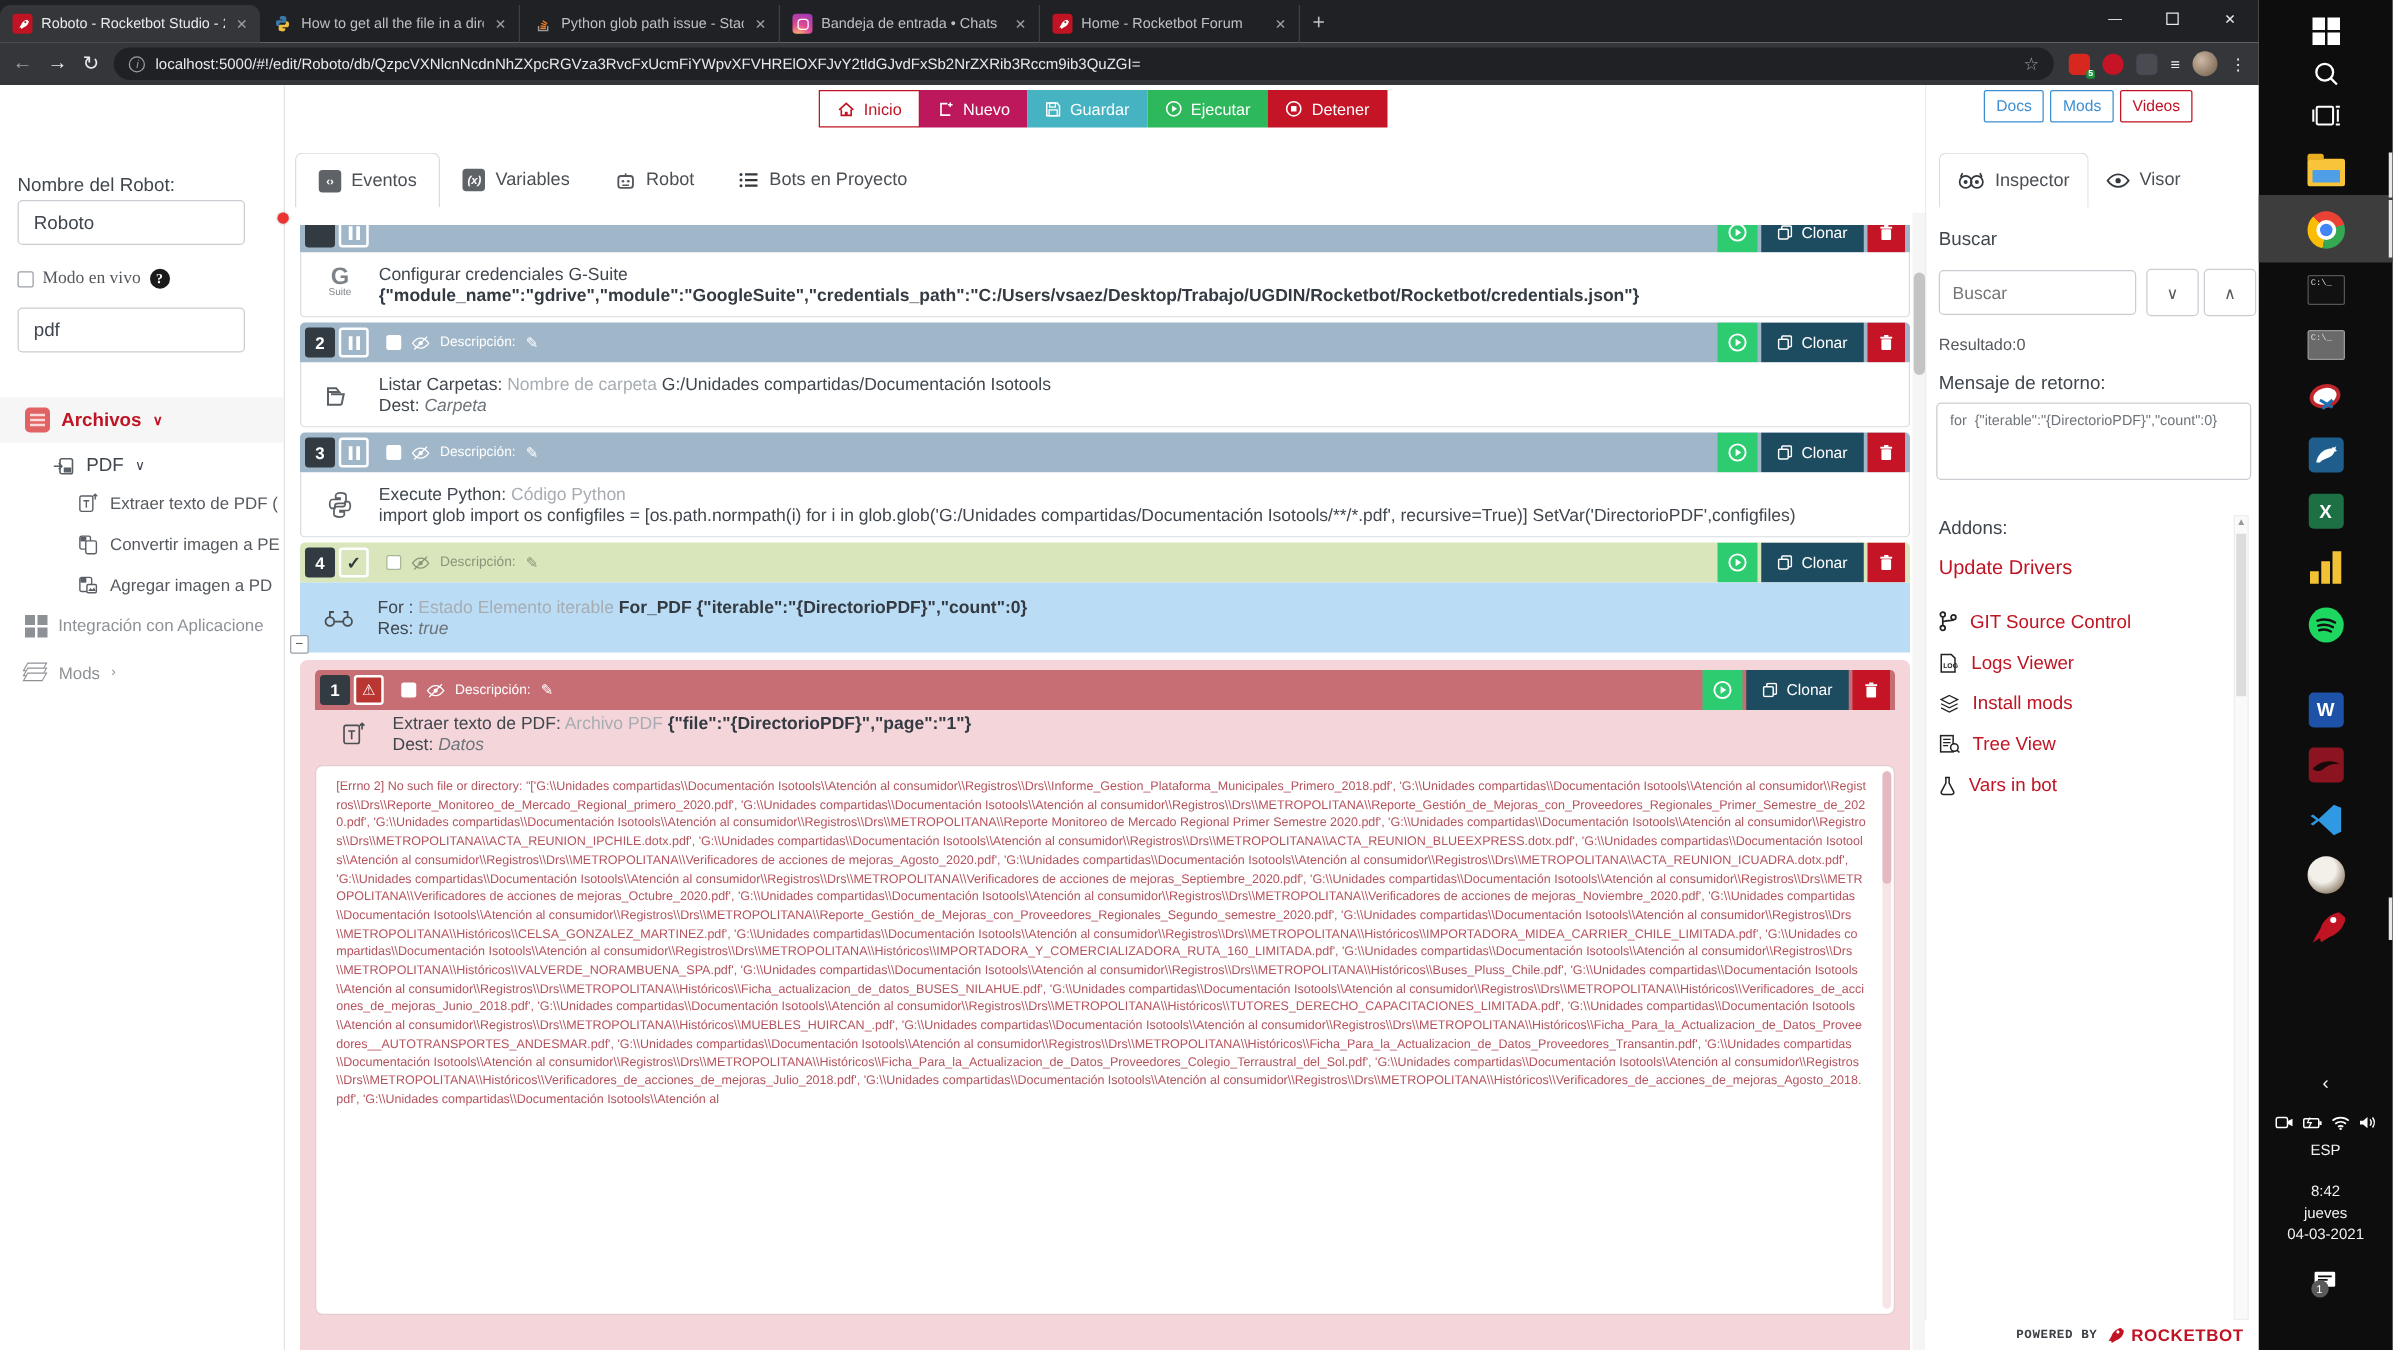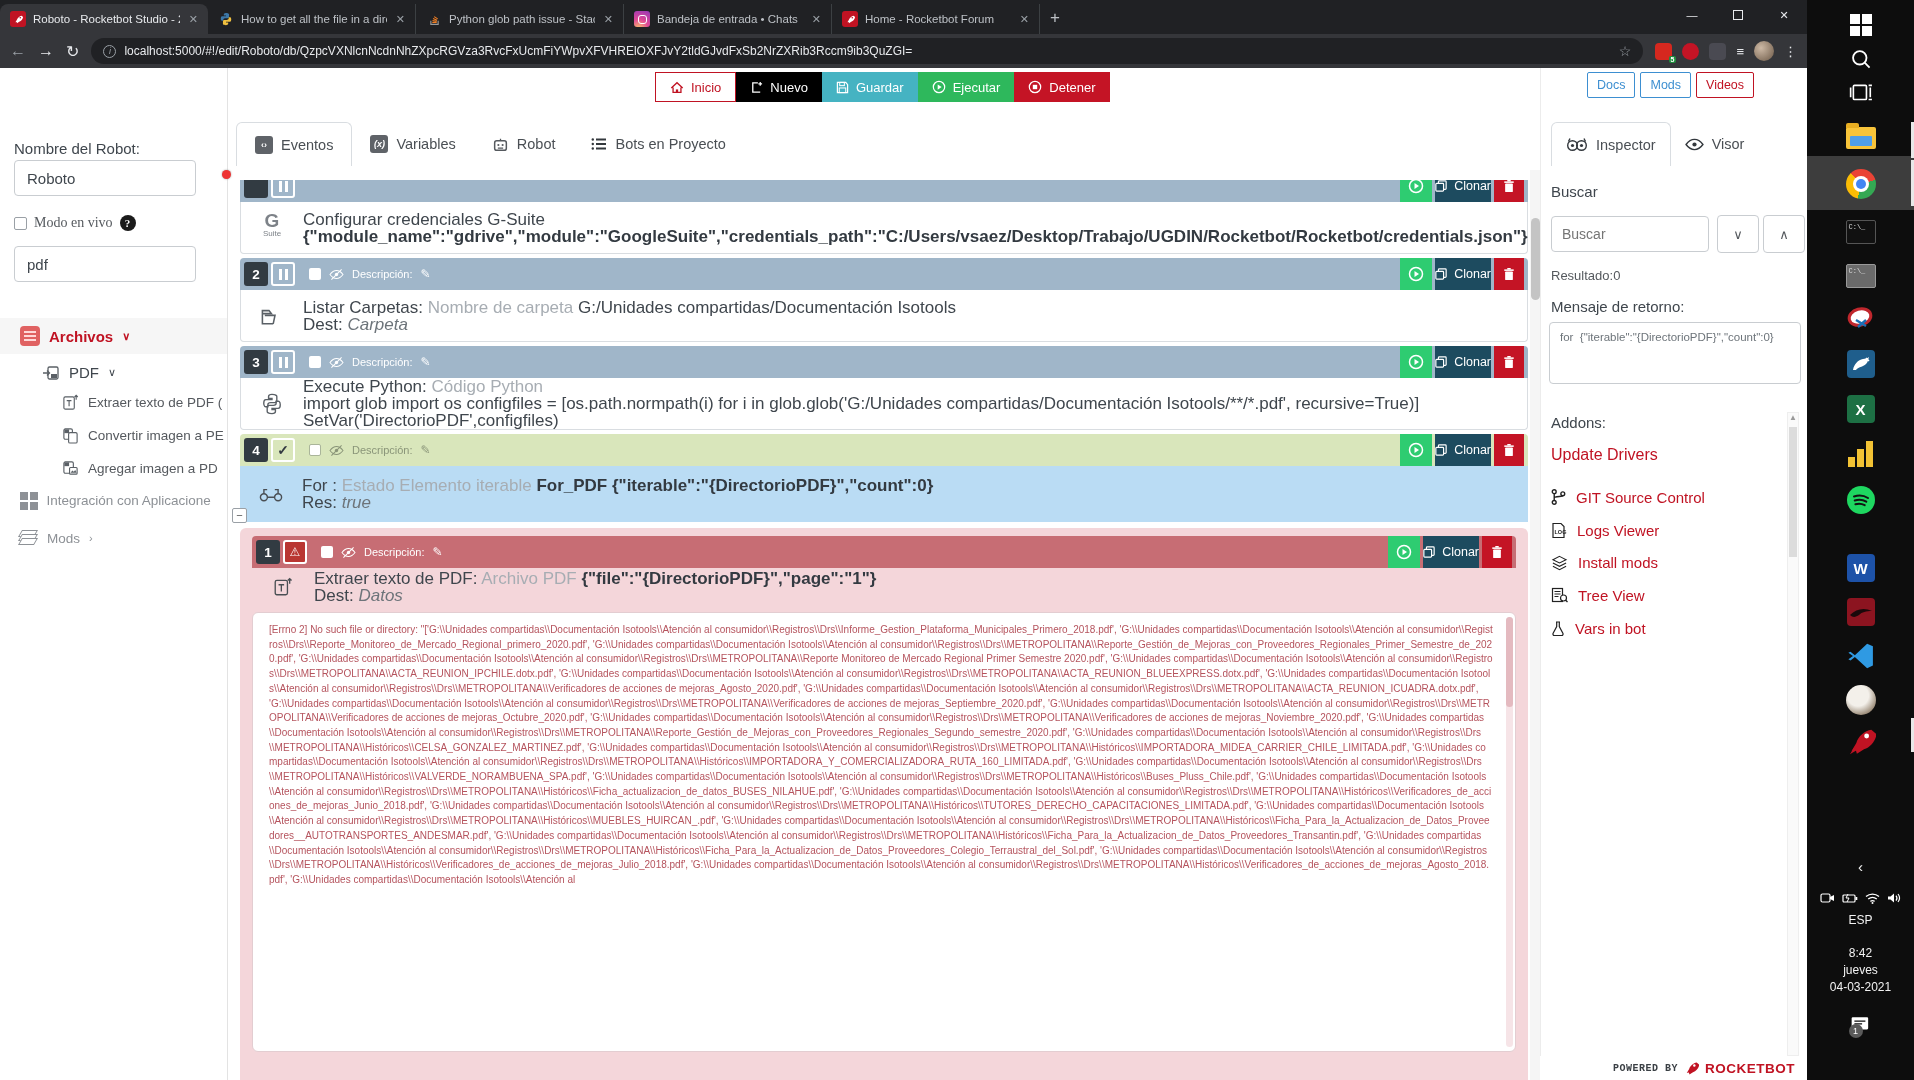--- a/index.html
+++ b/index.html
@@ -73,21 +73,21 @@
   .winlogo-gray { display:grid; grid-template-columns:8px 8px; grid-template-rows:8px 8px; gap:1.5px; }
   .winlogo-gray i { background:#8d9196; }
   .layers-ic { width:18px; height:16px; position:relative; }
   .layers-ic i { position:absolute; left:0; width:16px; height:7px; border:1.2px solid #8d9196; transform:skewX(-30deg); background:#fff; }
 
   
   .main { position:absolute; left:228px; top:68px; width:1312px; height:1012px; background:#fff; }
   .toolbtns { position:absolute; left:427px; top:4px; display:flex; height:30px; }
   .tbtn { display:flex; align-items:center; gap:7px; padding:0 14px; font-size:13px; color:#fff; }
   .tbtn.inicio { background:#fff; border:1px solid #c01323; color:#c01323; }
-  .tbtn.nuevo { background:#000000; }
+  .tbtn.nuevo { background:#be185d; }
   .tbtn.guardar { background:#45b3c2; }
   .tbtn.ejecutar { background:#2eb85c; }
   .tbtn.detener { background:#c41425; }
 
   .maintabs { position:absolute; left:8px; top:54px; display:flex; height:44px; align-items:stretch; }
   .mtab { display:flex; align-items:center; gap:8px; padding:0 18px; font-size:14.5px; color:#4a4f54; }
   .mtab.active { border:1px solid #d9dde1; border-bottom:none; border-radius:6px 6px 0 0; background:#fff; }
   .code-sq { width:18px; height:18px; background:#5f6368; border-radius:3px; color:#fff; font-size:9px; display:flex; align-items:center; justify-content:center; font-weight:bold; }
 
   
@@ -101,25 +101,25 @@
   .pause-bars { display:flex; gap:3px; }
   .pause-bars i { width:3px; height:11px; background:#fff; }
   .statebox.warn { background:#b93632; color:#fff; font-size:12px; }
   .statebox.check { color:#333a41; font-size:14px; font-weight:bold; }
   .head-cb { width:12px; height:12px; background:#fff; border-radius:2px; margin-left:6px; }
   .desc-lbl { color:#fff; font-size:11px; }
   .blk-head.green .desc-lbl, .blk-head.green .pencil { color:#8a9579; }
   .pencil { color:#fff; font-size:12px; }
   .head-right { margin-left:auto; display:flex; gap:3px; align-items:center; }
   .playbtn { width:32px; height:32px; background:#2ecc71; display:flex; align-items:center; justify-content:center; }
-  .clonebtn { height:32px; background:#1d4b5f; color:#fff; font-size:12.5px; display:flex; align-items:center; gap:7px; padding:0 0; }
+  .clonebtn { height:32px; background:#1d4b5f; color:#fff; font-size:12.5px; display:flex; align-items:center; gap:7px; padding:0 13px; }
   .trashbtn { width:30px; height:32px; background:#c41425; display:flex; align-items:center; justify-content:center; }
   .blk-body { position:absolute; left:12px; width:1288px; background:#fff; border:1px solid #d9dde1; border-top:none; border-radius:0 0 4px 4px; display:flex; align-items:center; gap:14px; padding:4px 14px; }
   .blk-ic { flex:0 0 34px; display:flex; align-items:center; justify-content:center; color:#5a6066; }
-  .bl-lines { font-size:17px; color:#3f464d; line-height:17px; }
+  .bl-lines { font-size:14px; color:#3f464d; line-height:17px; }
   .hint { color:#a7adb3; }
   .em { font-style:italic; color:#6d747a; }
   .bold { font-weight:bold; color:#333a41; }
   .gsuite-ic { text-align:center; color:#7d8288; line-height:10px; }
   .gsuite-ic b { font-size:19px; font-weight:bold; display:block; }
   .gsuite-ic span { font-size:8px; }
   .forbody { position:absolute; left:12px; width:1288px; background:#badcf4; display:flex; align-items:center; gap:14px; padding:4px 14px; }
   .minusbox { position:absolute; left:4px; width:15px; height:15px; background:#fff; border:1px solid #9aa0a6; border-radius:2px; color:#555; font-size:11px; display:flex; align-items:center; justify-content:center; line-height:1; }
   .pink-wrap { position:absolute; left:12px; width:1288px; background:#f4d6da; border-radius:6px 6px 0 0; }
   .pink-wrap .blk-head { left:12px; width:1264px; }

